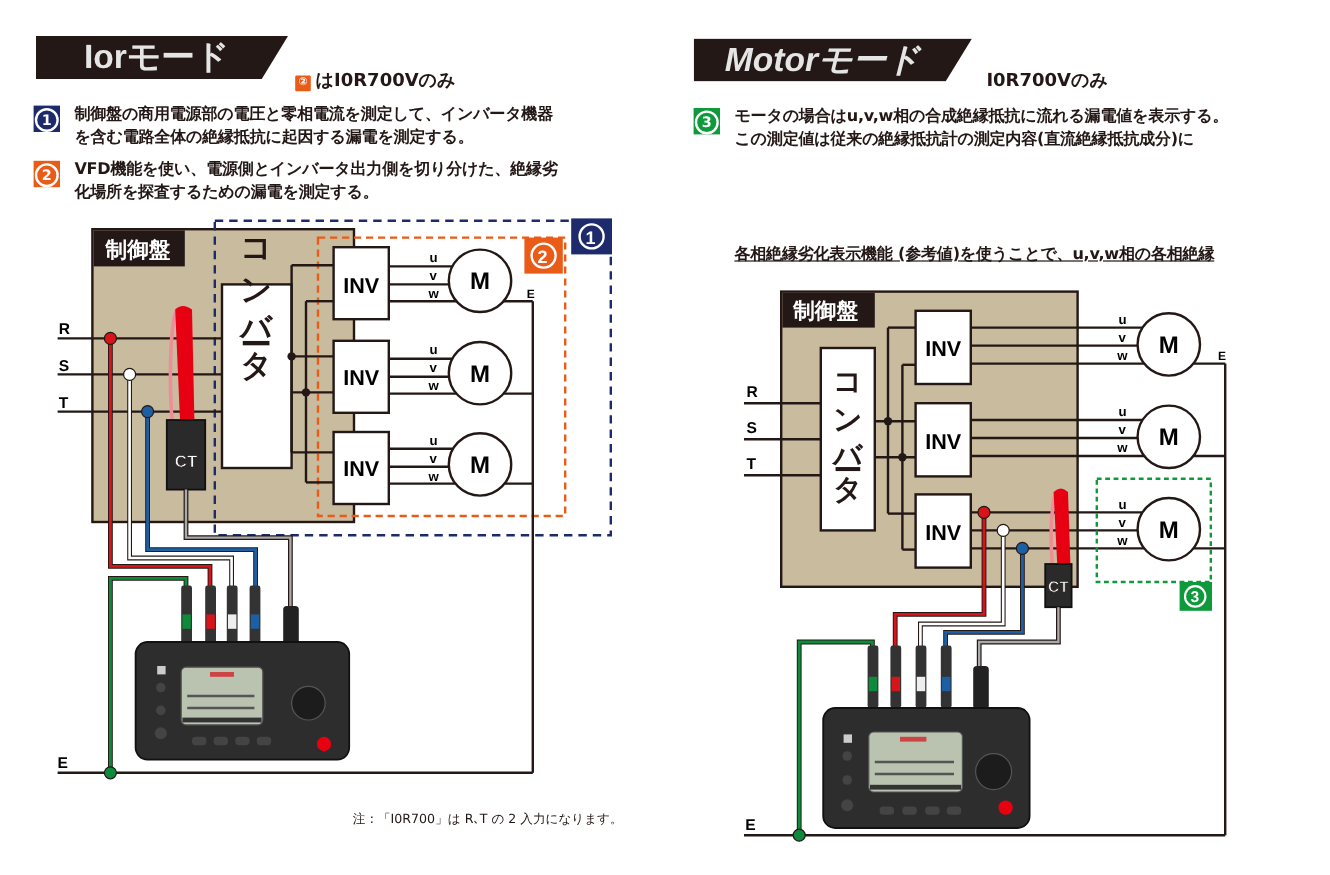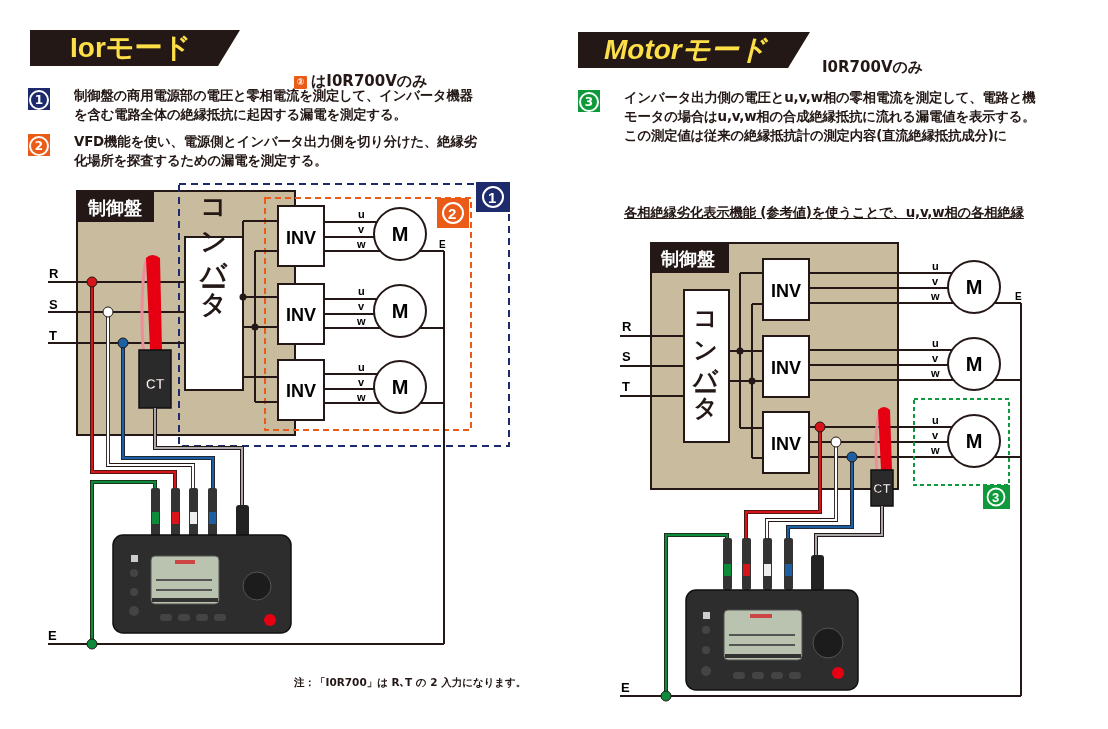--- a/index.html
+++ b/index.html
@@ -1,43 +1,43 @@
 <!DOCTYPE html>
 <html><head>
 <meta charset="utf-8">
 <style>
   html, body { margin:0; padding:0; background:#ffffff; }
   body { width:1108px; height:729px; position:relative; overflow:hidden;
          font-family:"DejaVu Sans", sans-serif; color:#231815; }
   .abs { position:absolute; }
-  .banner { position:absolute; height:36px; background:#231815; color:#fde047;
+  .banner { position:absolute; height:36px; background:#231815; color:#e5e5e5;
             font-family:"Liberation Sans", sans-serif; font-weight:bold; font-size:28px;
             line-height:36px; clip-path:polygon(0 0,100% 0,calc(100% - 22px) 100%,0 100%); }
   .banner span { position:absolute; left:40px; top:0; }
   .subtitle { position:absolute; font-weight:bold; font-size:15px; font-family:"DejaVu Sans", sans-serif; }
   .badge { position:absolute; width:22px; height:22px; color:#fff; font-weight:bold;
            font-size:15px; text-align:center; line-height:22px; font-family:"DejaVu Sans", sans-serif; }
   .badge .circ { display:inline-block; width:16px; height:16px; border:2px solid #fff; border-radius:50%;
                  line-height:16px; font-size:12px; margin-top:1px; box-sizing:content-box; }
   .b-navy { background:#1d2a6b; }
   .b-orange { background:#ea5b17; }
   .b-green { background:#0e9a3b; }
-  .desc { position:absolute; font-size:13.4px; line-height:19px; font-weight:bold; letter-spacing:-0.2px;margin-left:12px; }
+  .desc { position:absolute; font-size:13.4px; line-height:19px; font-weight:bold; letter-spacing:-0.2px; }
   .small-badge { display:inline-block; width:13px; height:13px; background:#ea5b17; color:#fff;
                  font-size:9px; line-height:13px; text-align:center; border-radius:1px; vertical-align:1px; margin-right:4px; }
   svg text { font-family:"Liberation Sans", sans-serif; font-weight:bold; }
-  .note { position:absolute; font-size:10.5px; font-weight:bold; }
+  .note { position:absolute; font-size:10.5px; font-weight:normal; }
 </style>
 </head>
 <body>
 
 <div class="banner" style="left:30px;top:30px;width:210px;">
   <span>Iorモード</span>
 </div>
-<div class="subtitle" style="left:246px;top:72px;margin-left:48px;">
+<div class="subtitle" style="left:246px;top:58px;">
   <span class="small-badge">②</span><span>はI0R700Vのみ</span>
 </div>
 
 <div class="badge b-navy" style="left:28px;top:88px;"><span class="circ">1</span></div>
 <div class="desc" style="left:62px;top:86px;">
   <div>制御盤の商用電源部の電圧と零相電流を測定して、インバータ機器</div>
   <div>を含む電路全体の絶縁抵抗に起因する漏電を測定する。</div>
 </div>
 
 <div class="badge b-orange" style="left:28px;top:134px;"><span class="circ">2</span></div>
@@ -190,21 +190,20 @@
 
 <div class="note" style="left:294px;top:676px;">注：「I0R700」は R､T の 2 入力になります。</div>
 
 <div class="banner" style="left:578px;top:32px;width:232px;font-style:italic;">
   <span style="left:26px;">Motorモード</span>
 </div>
 <div class="subtitle" style="left:822px;top:58px;">I0R700Vのみ</div>
 
 <div class="badge b-green" style="left:578px;top:90px;"><span class="circ">3</span></div>
 <div class="desc" style="left:612px;top:88px;">
-  <div>インバータ出力側の電圧とu,v,w相の零相電流を測定して、電路と機</div>
   <div>モータの場合はu,v,w相の合成絶縁抵抗に流れる漏電値を表示する。</div>
   <div>この測定値は従来の絶縁抵抗計の測定内容(直流絶縁抵抗成分)に</div>
 </div>
 <div class="desc" style="left:612px;top:203px;text-decoration:underline;">
   <div>各相絶縁劣化表示機能 (参考値)を使うことで、u,v,w相の各相絶縁</div>
 </div>
 
 <svg class="abs" style="left:560px;top:0;" width="548" height="729" viewBox="560 0 548 729">
 
   <rect x="651" y="243" width="247" height="246" fill="#c8bb9e" stroke="#231815" stroke-width="2"></rect>

